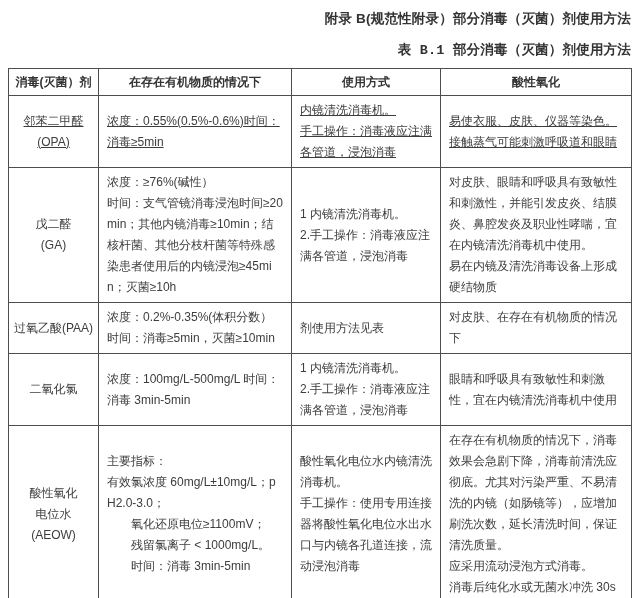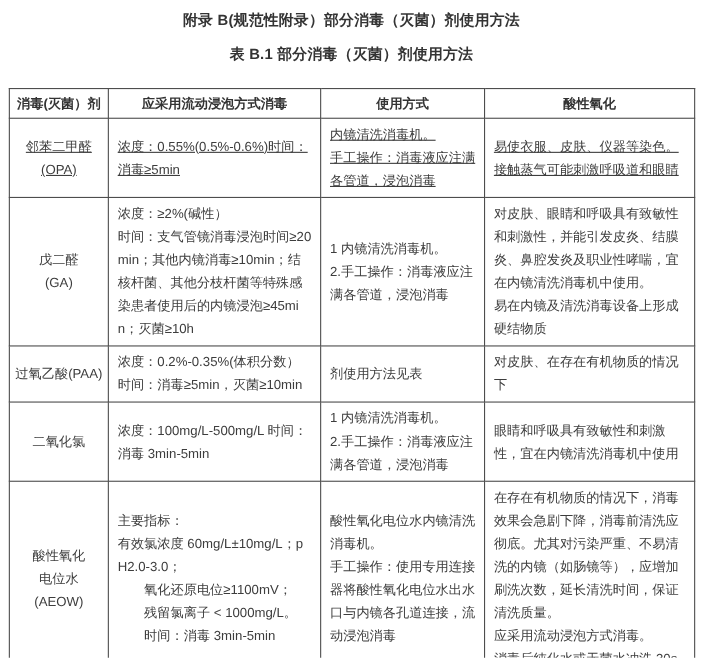--- a/index.html
+++ b/index.html
@@ -5,28 +5,28 @@
   html,body{margin:0;padding:0;background:#ffffff;}
   body{
     width:639px;height:598px;overflow:hidden;
     font-family:"Liberation Sans","DejaVu Sans",sans-serif;
     color:#3d3d3d;
     -webkit-font-smoothing:antialiased;
   }
   .page{padding:6px 8px 0 8px;}
   .titles{padding-top:4px;}
   .title{
-    text-align:center;
+    text-align:right;
     font-weight:bold;
     font-size:13.5px;
     color:#333333;
     margin:0 0 13px 0;
     letter-spacing:.2px;
   }
-  .title.caption{margin-bottom:21px;}
+  .title.caption{margin-bottom:9px;font-family:Liberation Mono, monospace;}
   table{
     width:623px;
     border-collapse:collapse;
     table-layout:fixed;
     border:1px solid #4d4d4d;
     border-bottom:3px solid #161616;
   }
   col.c1{width:90px;}
   col.c2{width:193px;}
   col.c3{width:149px;}
@@ -67,39 +67,39 @@
   <table>
     <colgroup>
         <col class="c1">
         <col class="c2">
         <col class="c3">
         <col class="c4">
       </colgroup>
     <thead>
       <tr>
         <th>消毒(灭菌）剂</th>
-        <th>应采用流动浸泡方式消毒</th>
+        <th>在存在有机物质的情况下</th>
         <th>使用方式</th>
         <th>酸性氧化</th>
       </tr>
     </thead>
     <tbody>
       <tr class="r1">
         <td class="agent">邻苯二甲醛
 (OPA)</td>
         <td class="params">浓度：0.55%(0.5%-0.6%)时间：消毒≥5min</td>
         <td class="usage">内镜清洗消毒机。
 手工操作：消毒液应注满各管道，浸泡消毒</td>
         <td class="caution">易使衣服、皮肤、仪器等染色。
 接触蒸气可能刺激呼吸道和眼睛</td>
       </tr>
       <tr class="r2">
         <td class="agent">戊二醛
 (GA)</td>
-        <td class="params">浓度：≥2%(碱性）
+        <td class="params">浓度：≥76%(碱性）
 时间：支气管镜消毒浸泡时间≥20min；其他内镜消毒≥10min；结核杆菌、其他分枝杆菌等特殊感染患者使用后的内镜浸泡≥45min；灭菌≥10h</td>
         <td class="usage">1 内镜清洗消毒机。
 2.手工操作：消毒液应注满各管道，浸泡消毒</td>
         <td class="caution">对皮肤、眼睛和呼吸具有致敏性和刺激性，并能引发皮炎、结膜炎、鼻腔发炎及职业性哮喘，宜在内镜清洗消毒机中使用。
 易在内镜及清洗消毒设备上形成硬结物质</td>
       </tr>
       <tr class="r3">
         <td class="agent">过氧乙酸(PAA)</td>
         <td class="params">浓度：0.2%-0.35%(体积分数）
 时间：消毒≥5min，灭菌≥10min</td>

